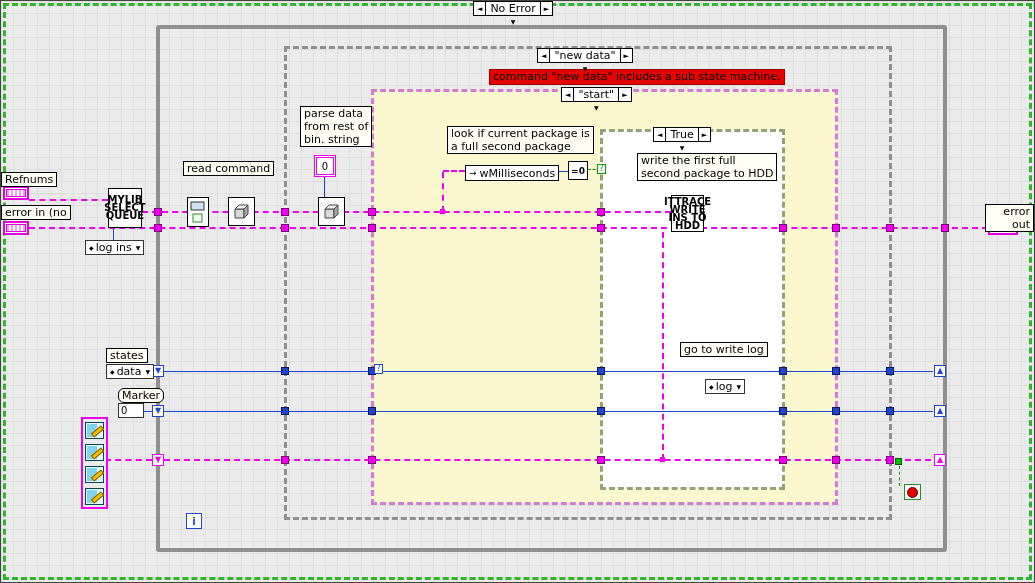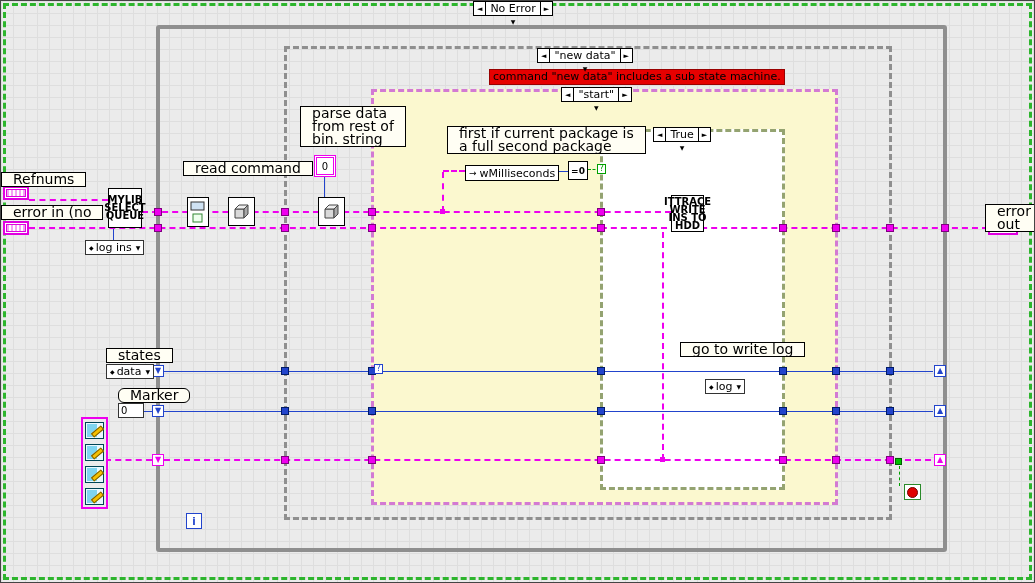--- a/index.html
+++ b/index.html
@@ -19,21 +19,21 @@
   #st{left:370px;top:88px;width:467px;height:416px;border:3px dashed #d37ad3;background:#fbf8cf;z-index:1;}
   #tr{left:599px;top:128px;width:185px;height:361px;border:3px dashed #94a371;background:#fff;z-index:2;}
   
   .sel{position:absolute;display:inline-flex;align-items:stretch;background:#fff;border:1px solid #000;height:15px;font-size:11px;z-index:9;box-sizing:border-box;}
   .sel .ar{font-size:7px;padding:0 3px;display:flex;align-items:center;}
   .sel .ar.l{border-right:1px solid #000;}
   .sel .ar.r{border-left:1px solid #000;}
   .sel .nm{padding:0 4px;display:flex;align-items:center;gap:3px;white-space:nowrap;flex-direction:column;}
   .sel .dn{font-size:6px;}
   
-  .lbl{position:absolute;background:#fffef4;border:1px solid #000;font-size:14px;line-height:13px;padding:0 11px;white-space:pre-line;z-index:7;}
+  .lbl{position:absolute;background:#fffef4;border:1px solid #000;font-size:11px;line-height:13px;padding:0 3px;white-space:pre-line;z-index:7;}
   
   .node{position:absolute;background:#fff;border:1px solid #000;z-index:6;display:flex;align-items:center;justify-content:center;text-align:center;box-sizing:border-box;}
   .node.txt{font-size:10px;line-height:8px;white-space:pre-line;font-weight:bold;letter-spacing:0;}
   
   .enumc{position:absolute;display:inline-flex;align-items:center;background:#fff;border:1px solid #333;height:15px;font-size:11px;padding:0 3px;gap:2px;z-index:7;box-sizing:border-box;white-space:nowrap;}
   .enumc .g{font-size:6px;}
   .enumc .d{font-size:6px;margin-left:2px;}
   
   .term{position:absolute;border:2px solid #e000e0;background:#fff;z-index:6;box-sizing:border-box;padding:1px;}
   .term .pat{width:100%;height:100%;background:repeating-linear-gradient(90deg,#f3a0f3 0 2px,#fff 2px 4px);border:1px solid #e000e0;box-sizing:border-box;}
@@ -171,26 +171,28 @@
   </div>
 
   <div id="banner">command "new data" includes a sub state machine.</div>
 
   <div class="lbl" style="left:0px;top:171px;">Refnums</div>
   <div class="lbl" style="left:0px;top:204px;">error in (no</div>
   <div class="lbl" style="left:182px;top:160px;">read command</div>
   <div class="lbl" style="left:299px;top:105px;">parse data
 from rest of
 bin. string</div>
-  <div class="lbl" style="left:446px;top:125px;">first if current package is
+  <div class="lbl" style="left:446px;top:125px;">look if current package is
 a full second package</div>
+  <div class="lbl" style="left:636px;top:152px;">write the first full
+second package to HDD</div>
   <div class="lbl" style="left:679px;top:341px;">go to write log</div>
   <div class="lbl" style="left:105px;top:347px;">states</div>
   <div class="lbl" style="left:117px;top:387px;border-radius:6px;">Marker</div>
-  <div class="lbl" style="left:984px;top:203px;">error out</div>
+  <div class="lbl" style="left:984px;top:203px;text-align:right;">error out</div>
 
   <div class="term" style="left:2px;top:185px;width:26px;height:14px;">
       <div class="pat"></div>
     </div>
   <div class="term" style="left:2px;top:220px;width:26px;height:14px;">
       <div class="pat"></div>
     </div>
   <div class="term" style="left:987px;top:220px;width:30px;height:14px;">
       <div class="pat"></div>
     </div>

